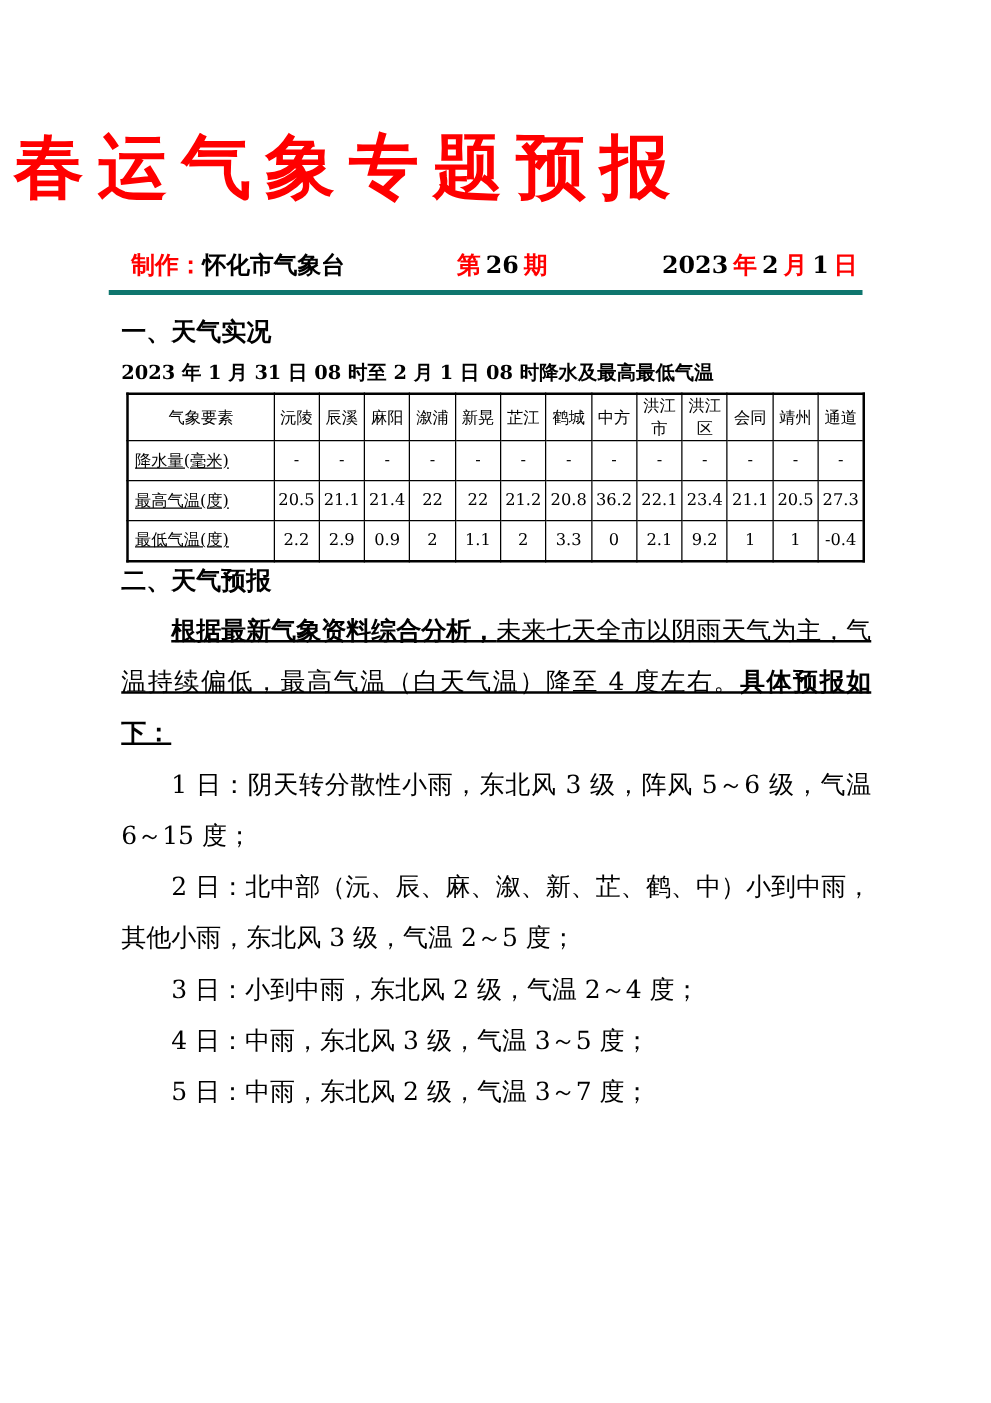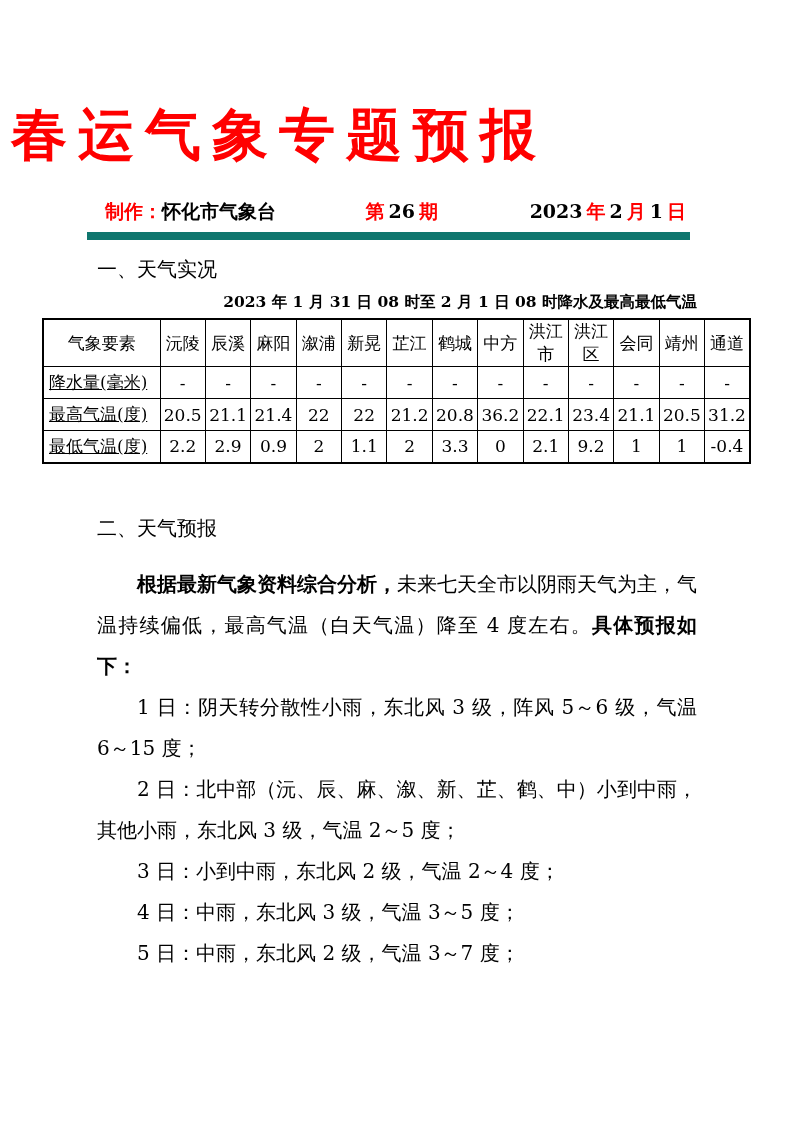--- a/index.html
+++ b/index.html
@@ -29,52 +29,52 @@
   
   .masthead {
     width: 603px;
     margin: 26px 0 0 87px;
     padding: 0 2px 7px 18px;
     display: flex;
     justify-content: space-between;
     align-items: baseline;
     font-size: 19px;
     font-weight: bold;
-    border-bottom: 8px solid #0f766e;
+    border-bottom: 4px solid #0f766e;
     white-space: nowrap;
   }
   .red-text { color: #FF0000; }
   .mh-mid span, .mh-right span { margin: 0 2px; }
 
   .content { padding: 0 96px 0 97px; }
 
   .section-heading {
     font-size: 20px;
-    font-weight: normal;
+    font-weight: bold;
     line-height: 28px;
   }
   .section-heading.first { margin-top: 15px; }
-  .section-heading.second { margin-top: 50px; }
+  .section-heading.second { }
 
   .table-title {
     margin-top: 9px;
-    text-align: right;
+    text-align: left;
     font-size: 15.5px;
     font-weight: bold;
     white-space: nowrap;
   }
 
   
   table.weather {
-    width: 709px;
+    width: 591px;
     margin: 5px auto 0 auto;
     border-collapse: collapse;
     table-layout: fixed;
     border: 2px solid #000;
-    font-size: 17px;
+    font-size: 13px;
     font-weight: normal;
   }
   table.weather th, table.weather td {
     border: 1px solid #000;
     height: 32px;
     text-align: center;
     vertical-align: middle;
     font-weight: normal;
     padding: 0 1px;
     overflow: hidden;
@@ -82,21 +82,21 @@
   table.weather col.label-col { width: 117px; }
   table.weather th.row-label { text-align: left; padding-left: 5px; text-decoration: underline; }
 
   
   .body-par {
     font-size: 20px;
     line-height: 41px;
     text-align: justify;
     text-indent: 2em;
   }
-  .intro { margin-top: 22px; }
+  .intro { margin-top: 6px; text-decoration: underline; }
   .b { font-weight: bold; }
   .forecasts { margin-top: 0; }
 </style>
 </head>
 <body>
 
 <div class="page">
 
   <h1 class="doc-title">春运气象专题预报</h1>
 
@@ -165,21 +165,21 @@
           <td>21.4</td>
           <td>22</td>
           <td>22</td>
           <td>21.2</td>
           <td>20.8</td>
           <td>36.2</td>
           <td>22.1</td>
           <td>23.4</td>
           <td>21.1</td>
           <td>20.5</td>
-          <td>31.2</td>
+          <td>27.3</td>
         </tr>
         <tr>
           <th class="row-label">最低气温(度)</th>
           <td>2.2</td>
           <td>2.9</td>
           <td>0.9</td>
           <td>2</td>
           <td>1.1</td>
           <td>2</td>
           <td>3.3</td>

